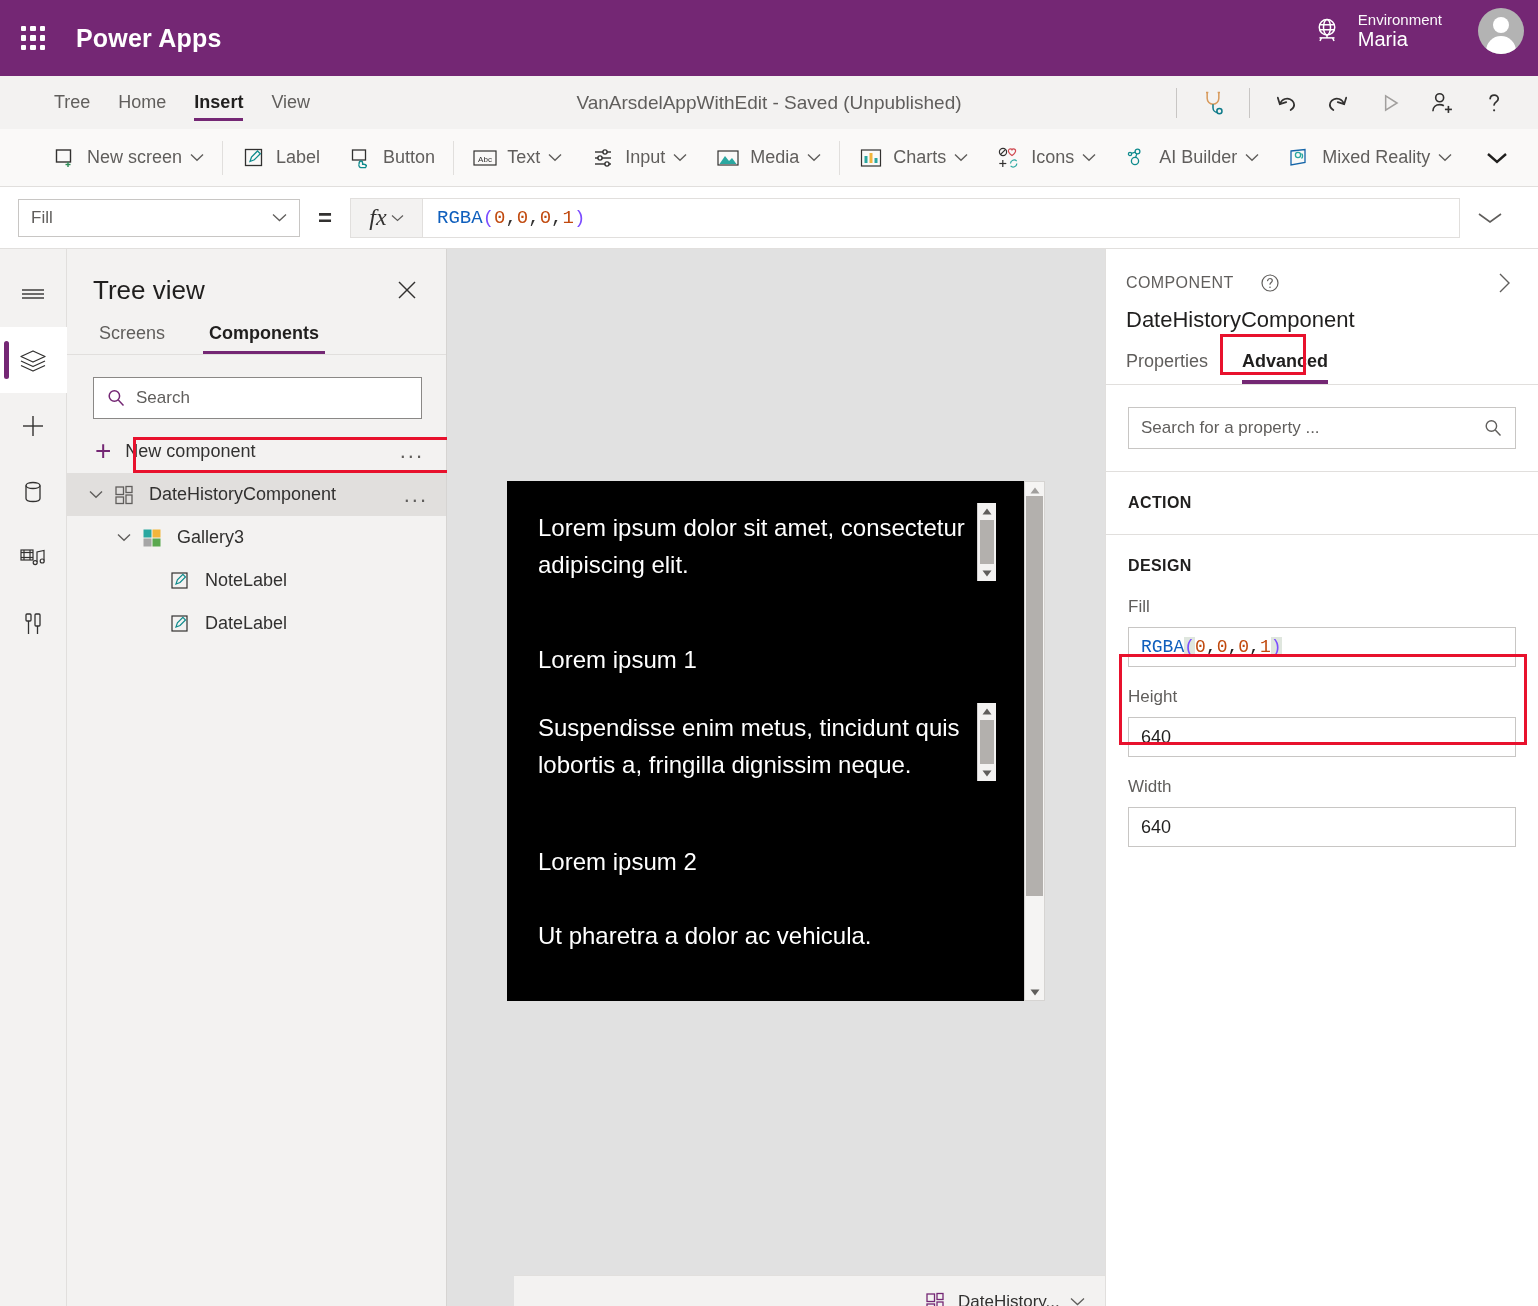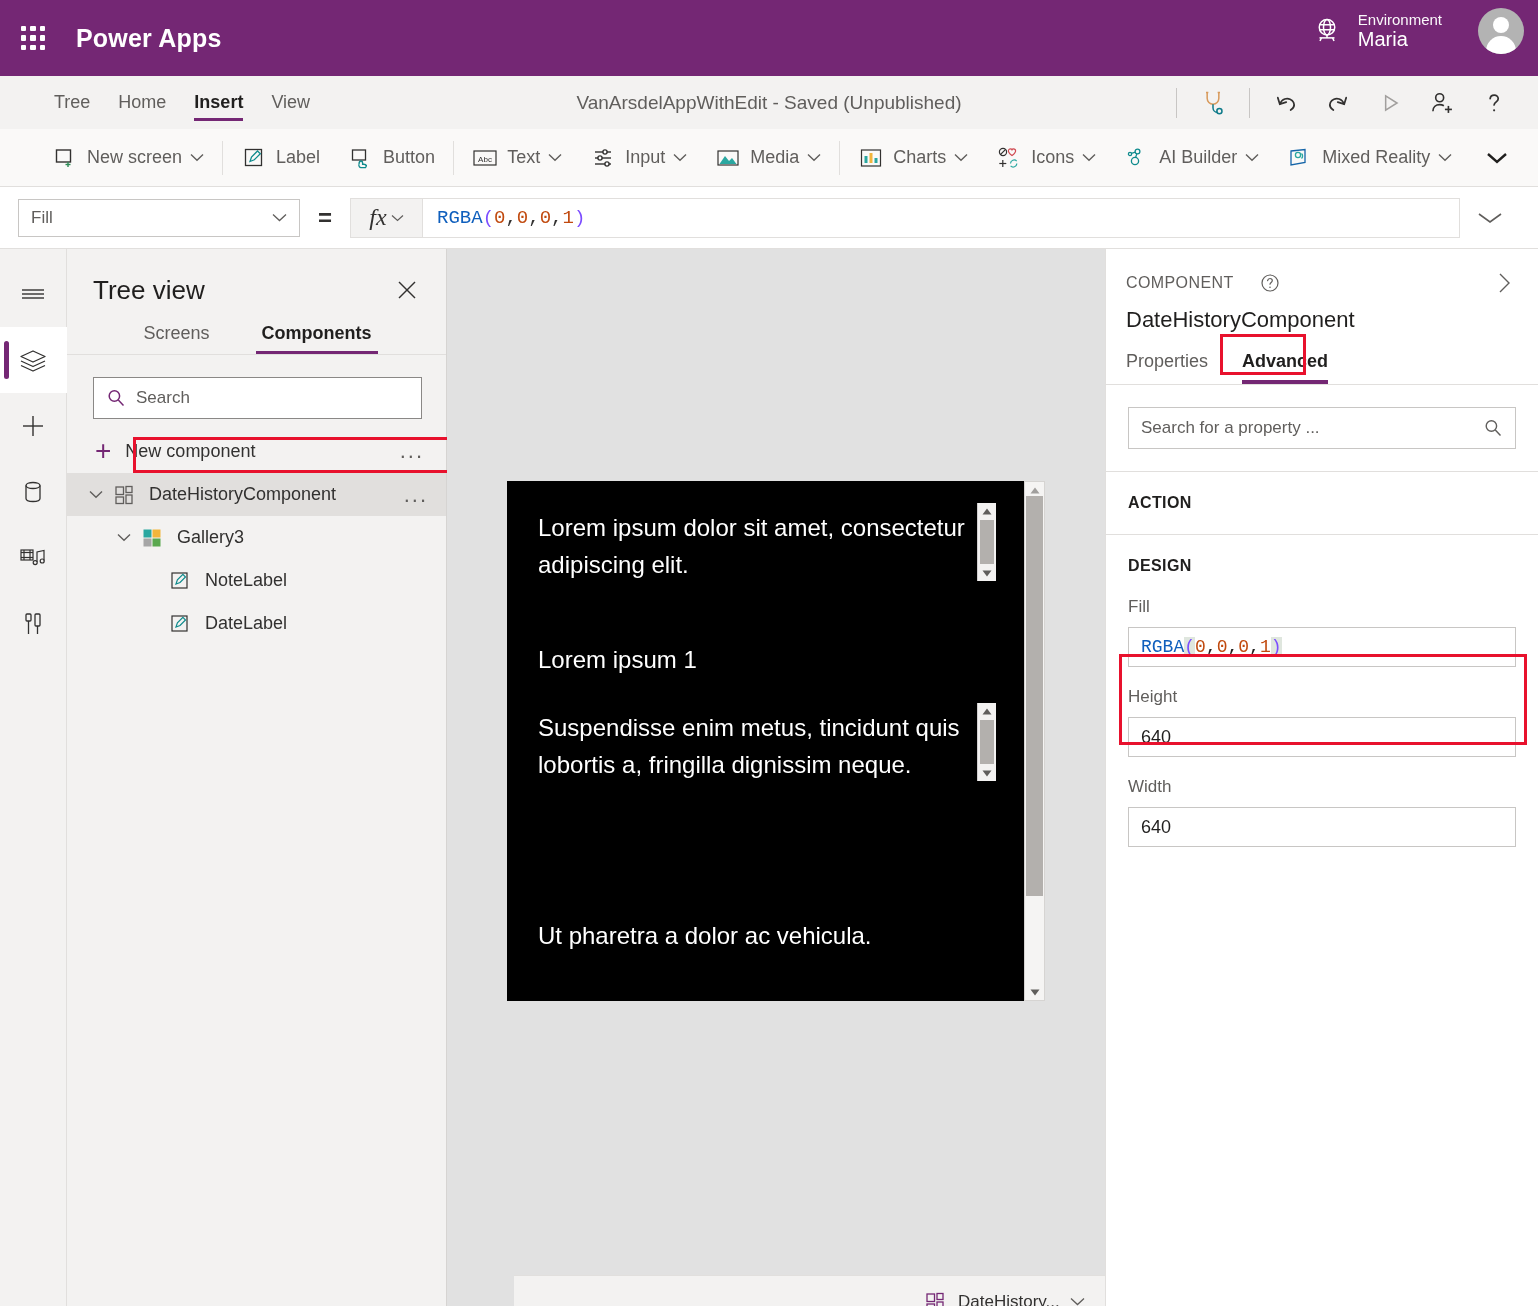--- a/index.html
+++ b/index.html
@@ -85,21 +85,21 @@
     cursor:pointer; position:relative; }
   .rail-btn.active { background:#ffffff; }
   .rail-btn.active::before { content:""; position:absolute; left:4px; top:14px; width:5px; height:38px;
     background:#742774; border-radius:3px; }
 
   
   .tree { width: 380px; background:#f3f2f1; border-right:1px solid #d6d4d2; flex:0 0 380px; position:relative; }
   .tree-head { display:flex; align-items:center; padding: 24px 22px 0 26px; }
   .tree-title { font-size: 26px; color:#201f1e; font-weight:400; }
   .tree-close { margin-left:auto; cursor:pointer; padding: 4px; }
-  .tabs { display:flex; gap: 16px; padding: 16px 0 0 26px; border-bottom:1px solid #e1dfdd;justify-content:center; }
+  .tabs { display:flex; gap: 8px; padding: 16px 0 0 26px; border-bottom:1px solid #e1dfdd; }
   .tab { font-size:18px; color:#605e5c; padding: 0 6px 10px 6px; margin-right: 24px; cursor:pointer; position:relative; }
   .tab.active { color:#201f1e; font-weight:700; }
   .tab.active::after { content:""; position:absolute; left:0; right:0; bottom:0; height:3px; background:#742774; }
   .searchbox { margin: 22px 24px 0 26px; height: 42px; border:1px solid #8a8886; background:#fff;
     display:flex; align-items:center; padding: 0 12px; cursor:text; }
   .searchbox .ph { font-size:17px; color:#605e5c; margin-left:10px; }
   .newcomp { margin: 10px 0 0 0; height: 44px; display:flex; align-items:center; padding: 0 22px 0 28px; cursor:pointer; }
   .newcomp .plus { color:#742774; font-size: 28px; line-height:1; margin-right: 14px; font-weight: 300; }
   .newcomp .lb { font-size:18px; color:#323130; }
   .newcomp .dots { margin-left:auto; color:#605e5c; font-size: 22px; letter-spacing:2px; }
@@ -625,20 +625,21 @@
         </div>
         <div class="thumb" style="top:17px; height:44px;"></div>
         <div class="sb-arrow" style="bottom:0;">
           <svg width="10" height="7" viewBox="0 0 10 7" fill="#605e5c">
               <polygon points="5,6.5 0.5,0.5 9.5,0.5"></polygon>
             </svg>
         </div>
       </div>
 
       <div class="gal-text" style="left: 31px; top: 228px; width: 440px;">Suspendisse enim metus, tincidunt quis lobortis a, fringilla dignissim neque.</div>
+      <div class="gal-text" style="left: 31px; top: 362px; width: 440px;">Lorem ipsum 2</div>
 
       <div class="inner-sb" style="right: 28px; top: 222px; height: 78px;">
         <div class="sb-arrow" style="top:0;">
           <svg width="10" height="7" viewBox="0 0 10 7" fill="#605e5c">
               <polygon points="5,0.5 9.5,6.5 0.5,6.5"></polygon>
             </svg>
         </div>
         <div class="thumb" style="top:17px; height:44px;"></div>
         <div class="sb-arrow" style="bottom:0;">
           <svg width="10" height="7" viewBox="0 0 10 7" fill="#605e5c">

